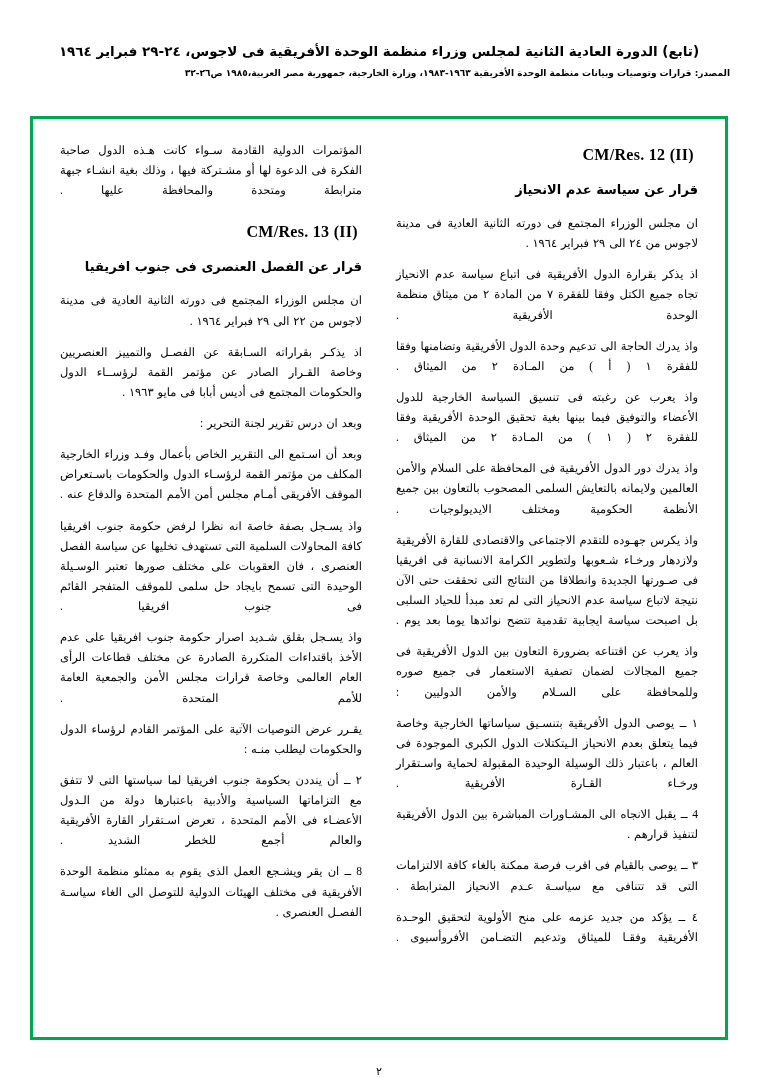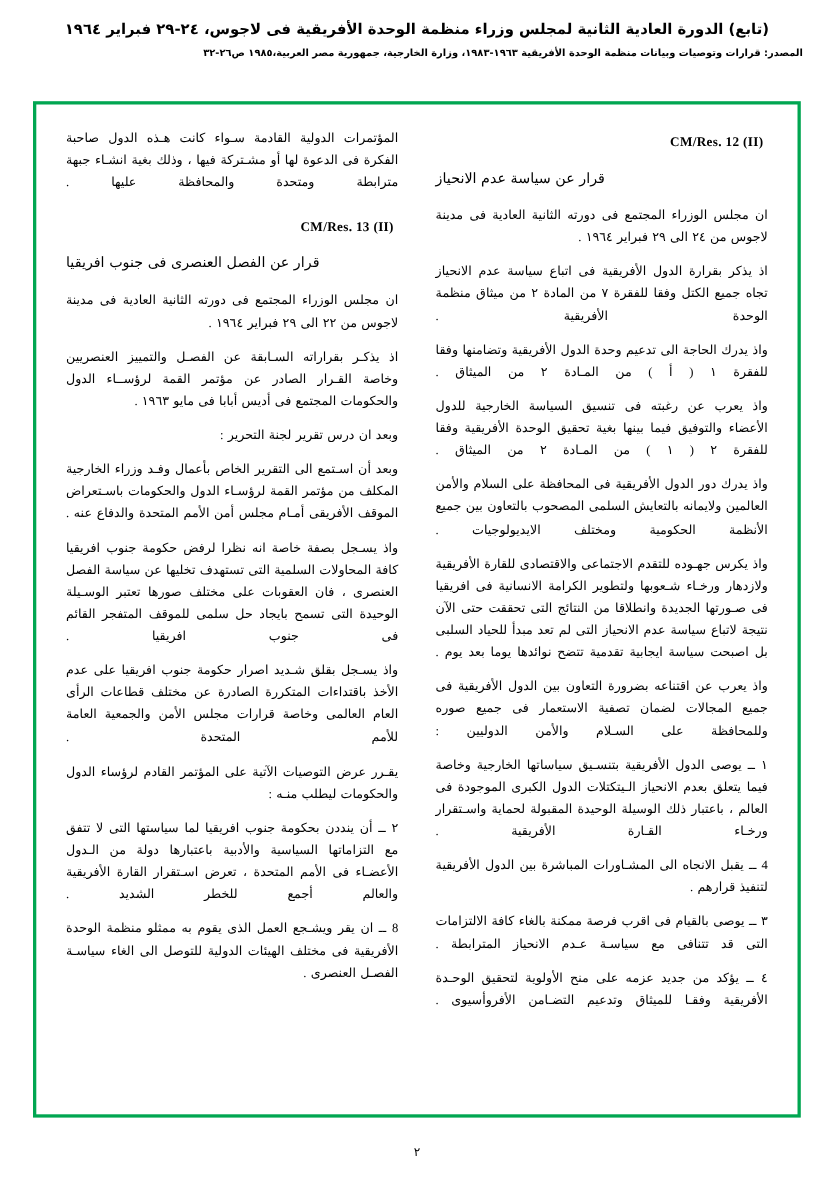--- a/index.html
+++ b/index.html
@@ -17,20 +17,21 @@
   }
   .page {
     width: 758px;
     height: 1078px;
     position: relative;
     box-sizing: border-box;
   }
   .header {
     padding: 18px 28px 0 28px;
     text-align: center;
+    margin-top: 24px;
   }
   .header-title {
     font-size: 13.5px;
     font-weight: bold;
     direction: rtl;
     letter-spacing: 0px;
     line-height: 1.4;
   }
   .header-source {
     font-size: 9px;
@@ -75,35 +76,35 @@
     margin: 0 0 11px 0;
     direction: rtl;
     word-spacing: 1px;
     font-family: Liberation Serif, serif;
   }
   p.body.last {
     text-align-last: right;
   }
   .res-code {
     font-family: "Liberation Serif", serif;
-    font-size: 12px;
+    font-size: 16px;
     font-weight: bold;
     direction: ltr;
     text-align: center;
     margin: 6px 0 18px 0;
     letter-spacing: 0.3px;
   }
   .res-code.right-code {
     text-align: right;
     margin-right: 4px;
   }
   .res-title {
     font-size: 13px;
-    font-weight: normal;
-    text-align: left;
+    font-weight: bold;
+    text-align: right;
     margin: 0 0 16px 0;
     direction: rtl;
   }
   .spacer-sm { height: 6px; }
   .page-number {
     position: absolute;
     bottom: 24px;
     left: 0;
     width: 100%;
     text-align: center;

